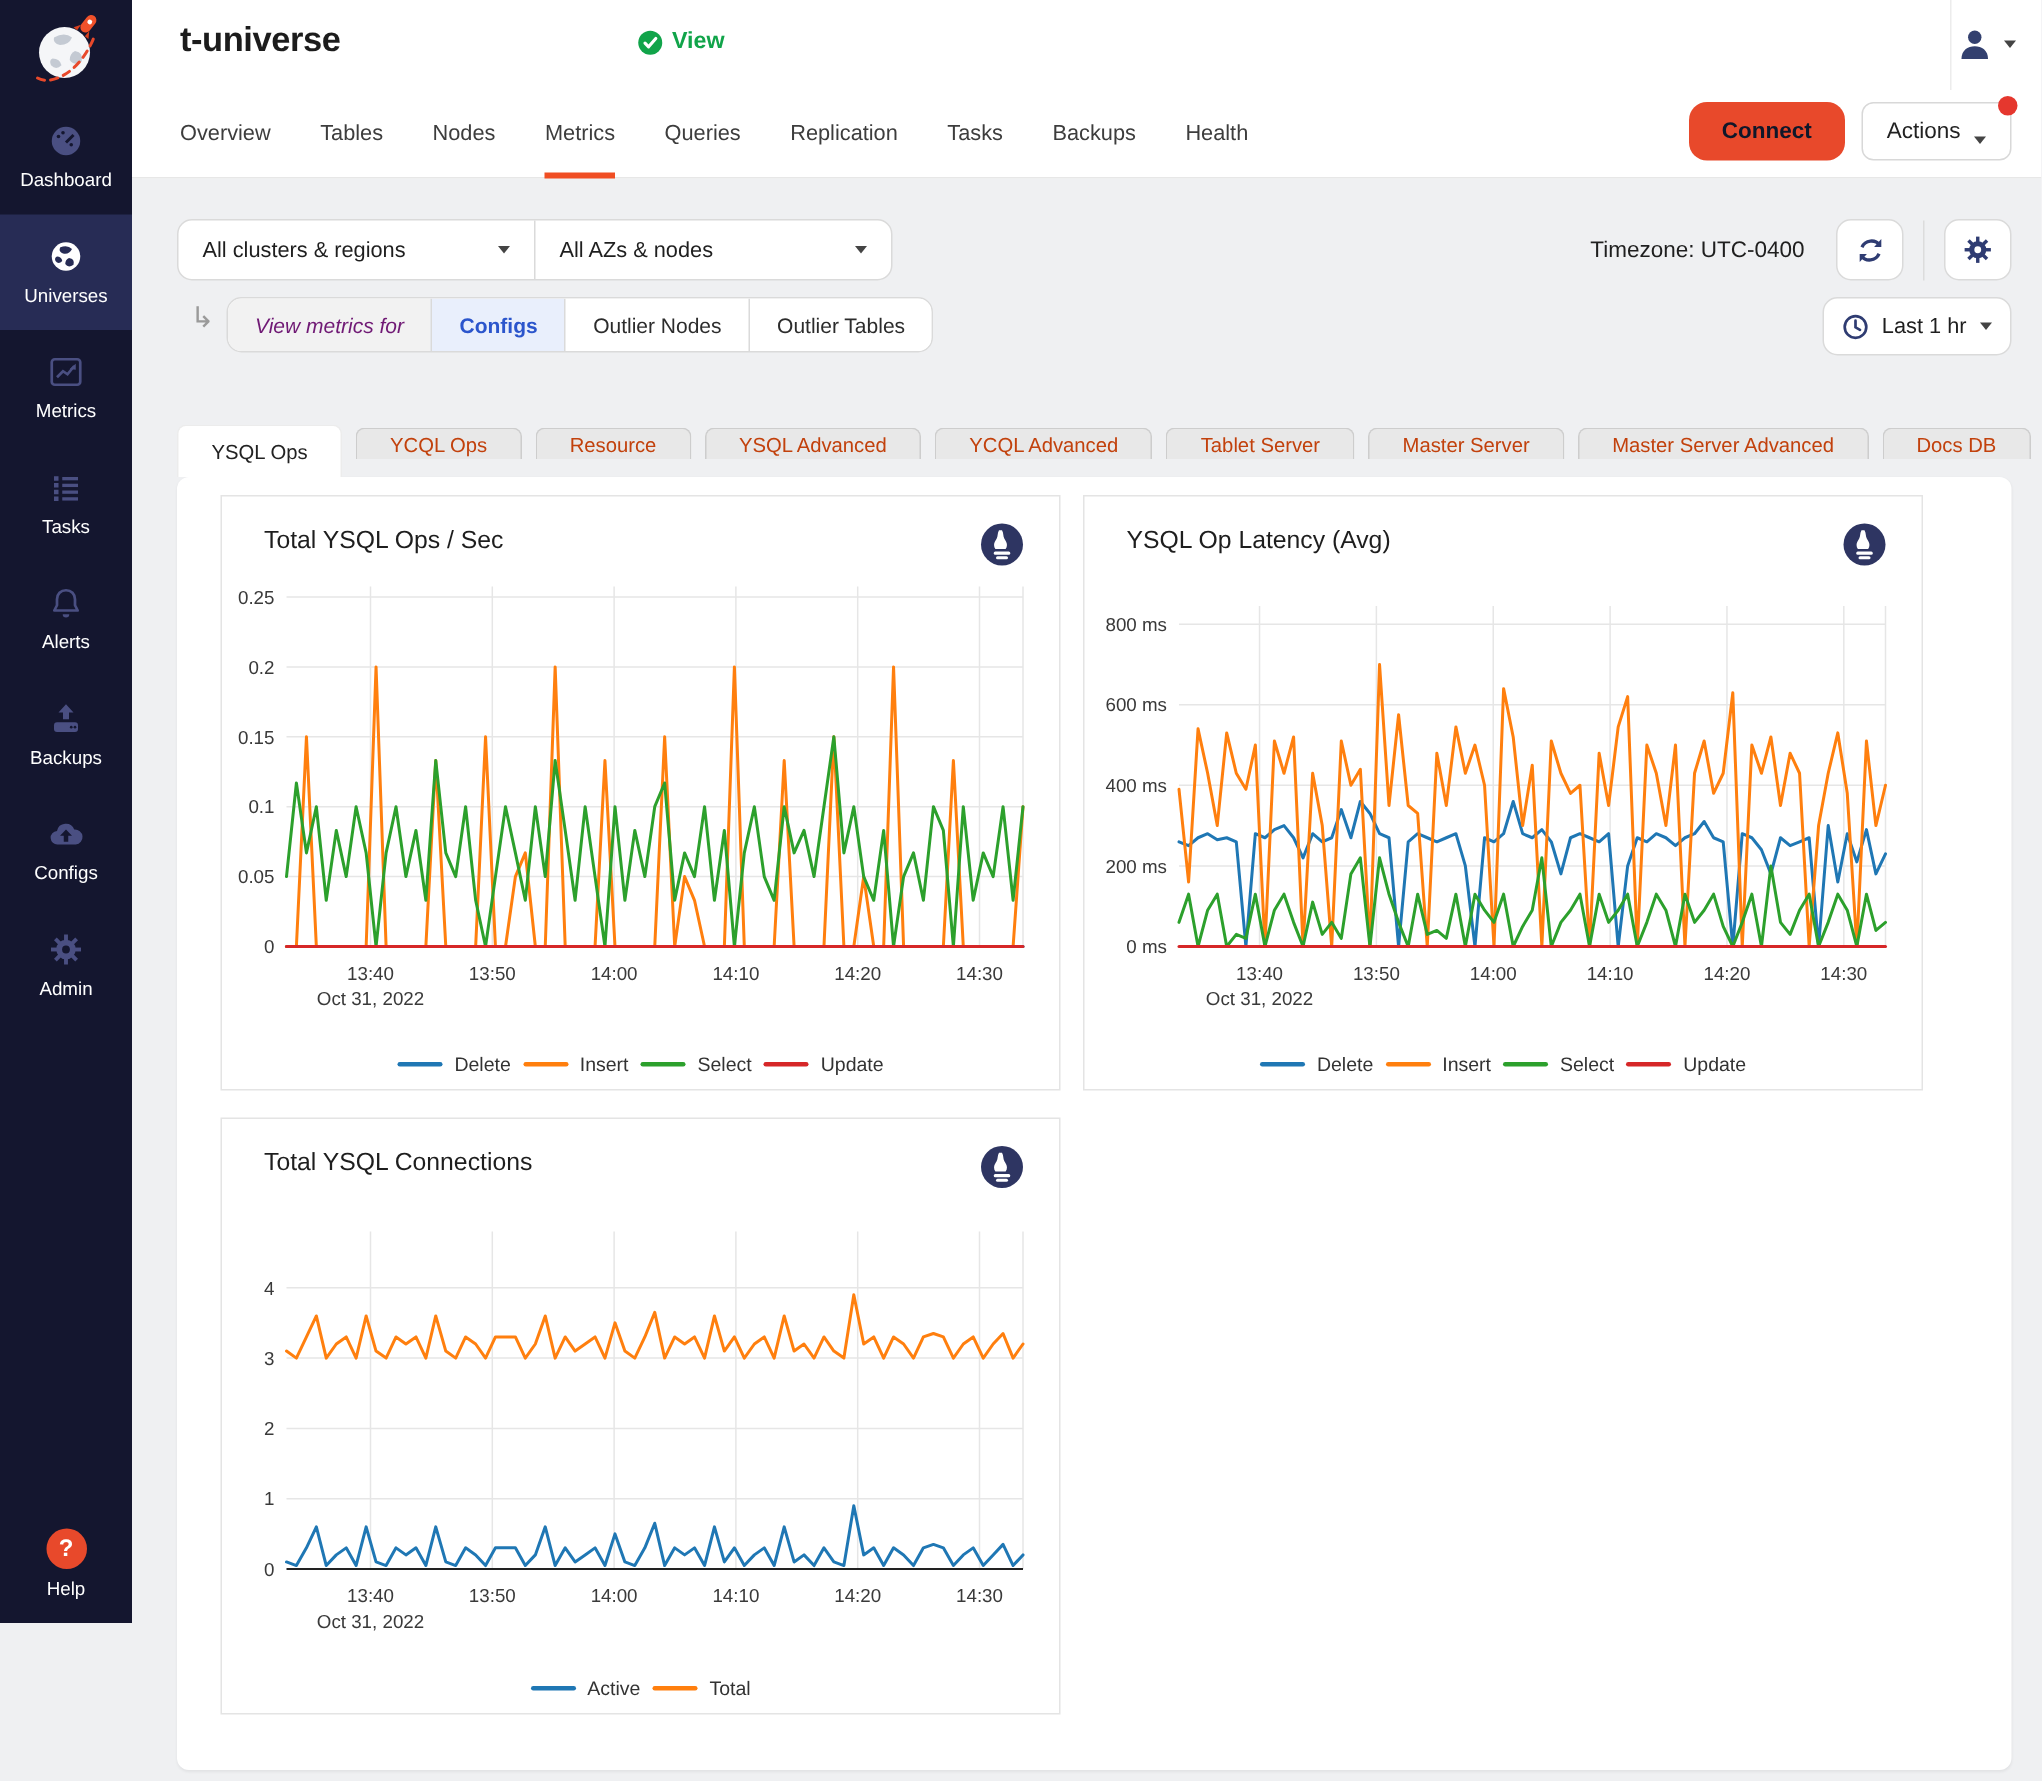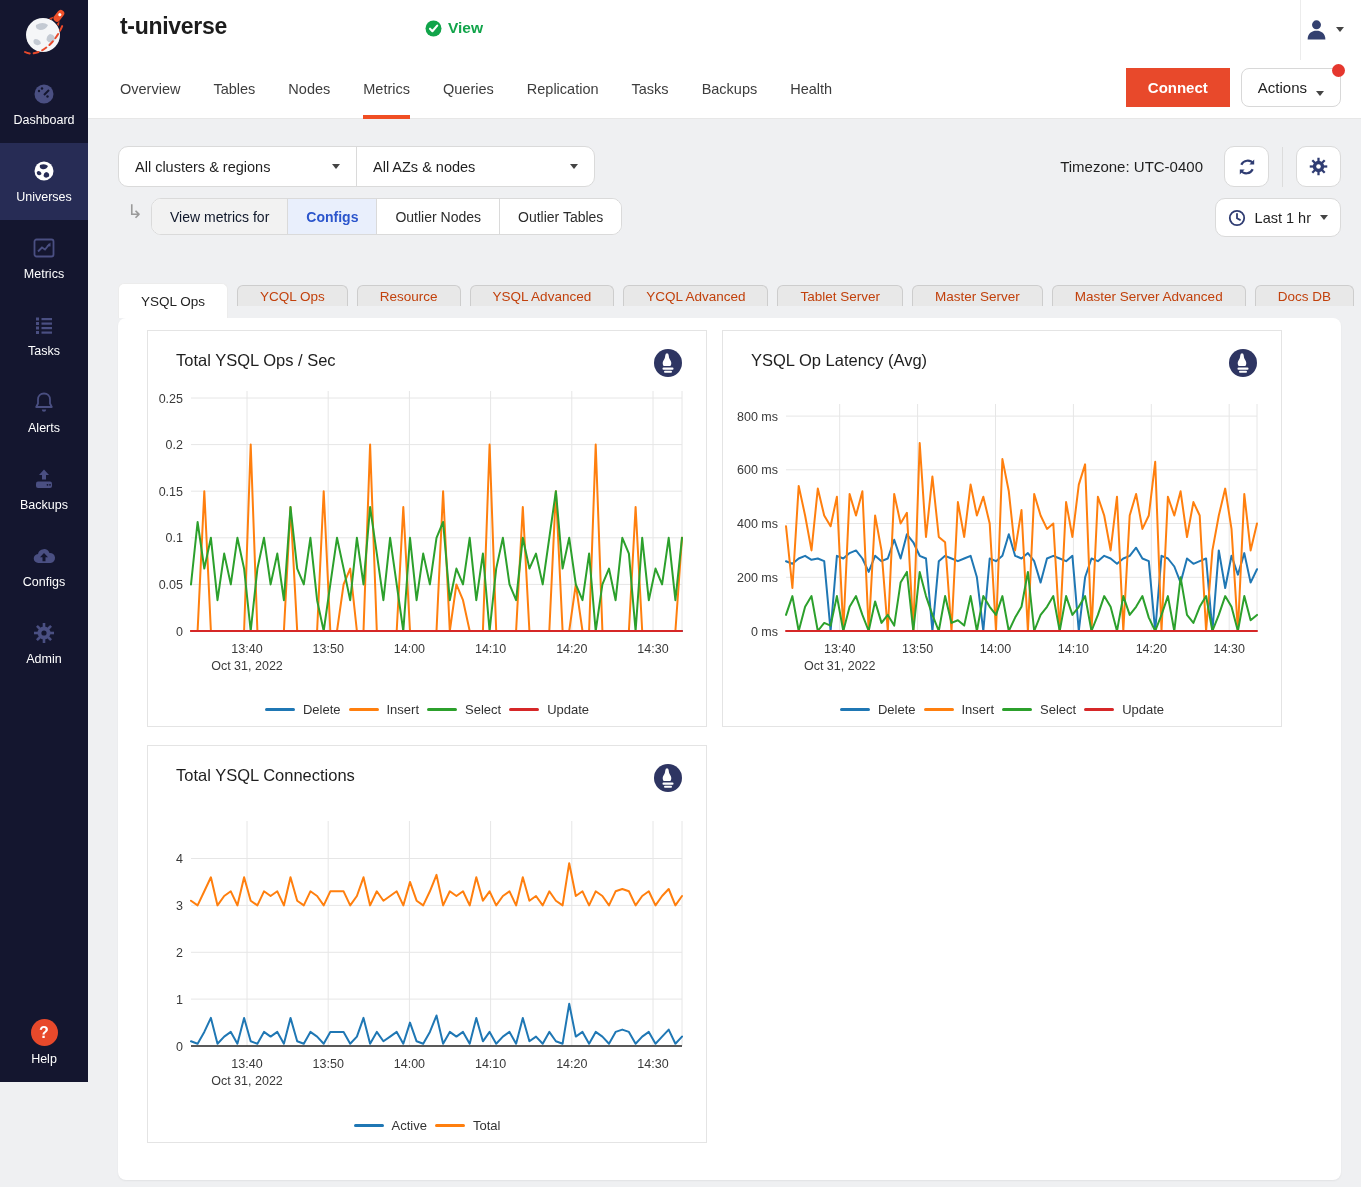--- a/index.html
+++ b/index.html
@@ -21,41 +21,41 @@
   
   .header { position:absolute; left:88px; top:0; width:1273px; height:119px; background:#fff; border-bottom:1px solid #e7e7e7; }
   .uni-title { position:absolute; left:32px; top:13px; font-size:23px; font-weight:bold; color:#1c1c1c; letter-spacing:-0.3px; }
   .ready-badge { position:absolute; left:337px; top:19px; display:flex; align-items:center; gap:6px; font-size:15.5px; font-weight:bold; color:#11a44a; }
   .hdr-divider { position:absolute; right:60px; top:0; width:1px; height:60px; background:#ececec; }
   .user-menu { position:absolute; right:17px; top:17px; display:flex; align-items:center; gap:7px; cursor:pointer; }
   .nav-row { position:absolute; left:32px; top:60px; height:59px; display:flex; gap:33px; }
   .nav-tab { display:flex; align-items:center; height:59px; font-size:14.5px; color:#3d3d3d; border-bottom:4px solid transparent; padding-top:3px; cursor:pointer; }
   .nav-tab.active { border-bottom-color:#f04e23; }
   .hdr-buttons { position:absolute; right:20px; top:68px; display:flex; gap:11px; }
-  .btn-connect { background:#e8492b; color:#ffffff; font-weight:bold; font-size:15px; padding:10px 22px; border:none; border-radius:0; cursor:pointer; font-family:inherit; }
+  .btn-connect { background:#e8492b; color:#0f172a; font-weight:bold; font-size:15px; padding:10px 22px; border:none; border-radius:12px; cursor:pointer; font-family:inherit; }
   .btn-actions { position:relative; background:#fff; border:1px solid #d8d8d8; border-radius:8px; padding:10px 16px; font-size:15px; color:#222; display:flex; align-items:flex-end; gap:9px; cursor:pointer; font-family:inherit; }
   .notif-dot { position:absolute; right:-5px; top:-5px; width:13px; height:13px; border-radius:50%; background:#e5372e; }
   .caret { width:0; height:0; border-left:4.5px solid transparent; border-right:4.5px solid transparent; border-top:5.5px solid #444; display:inline-block; }
 
   
   .filter-pills { position:absolute; left:118px; top:146px; width:477px; height:41px; background:#fff; border:1px solid #dadada; border-radius:10px; display:flex; align-items:stretch; }
   .pill-seg { flex:1; display:flex; align-items:center; padding:0 16px; font-size:14.5px; color:#1f1f1f; cursor:pointer; }
   .pill-seg .caret { margin-left:auto; }
   .pill-sep { width:1px; background:#dadada; }
   .right-controls1 { position:absolute; top:146px; right:20px; height:41px; display:flex; align-items:center; gap:13px; }
   .tz-text { font-size:15px; color:#1f1f1f; margin-right:8px; }
   .auto-pill { height:41px; background:#fff; border:1px solid #dadada; border-radius:10px; display:flex; align-items:center; gap:9px; padding:0 13px; cursor:pointer; }
   .auto-pill .al { font-size:15px; color:#1f1f1f; }
   .off-chip { background:#e9e9eb; border-radius:6px; padding:4px 10px; font-size:14px; color:#333; }
   .sq-btn { width:45px; height:41px; background:#fff; border:1px solid #dadada; border-radius:10px; display:flex; align-items:center; justify-content:center; cursor:pointer; }
   .vdiv2 { width:1px; height:40px; background:#dcdcdc; }
   .branch-arrow { position:absolute; left:127px; top:200px; font-size:19px; color:#9a9a9a; }
   .segmented { position:absolute; left:151px; top:198px; height:37px; display:flex; background:#fff; border:1px solid #dadada; border-radius:10px; overflow:hidden; }
   .seg { display:flex; align-items:center; padding:0 18px; font-size:14px; color:#2c2c2c; border-left:1px solid #dadada; cursor:pointer; background:#fff; }
-  .seg:first-child { border-left:none; background:#f2f2f2; color:#0f172a; cursor:default; }
+  .seg:first-child { border-left:none; background:#f2f2f2; color:#701a75; cursor:default;font-style:italic; }
   .seg.sel { background:#e9effc; color:#2b55cc; font-weight:bold; }
   .last1hr { position:absolute; top:198px; right:20px; height:39px; background:#fff; border:1px solid #dadada; border-radius:10px; display:flex; align-items:center; gap:9px; padding:0 12px; font-size:14.5px; color:#1f1f1f; cursor:pointer; }
 
   
   .metric-tabs { position:absolute; left:118px; top:283px; display:flex; }
   .mtab { height:21px; margin-top:2px; margin-right:9px; padding:0 22px; display:flex; align-items:center; font-size:13.5px; color:#c2410c; background:#e8e8e8; border:1px solid #cdcdcd; border-bottom:none; border-radius:6px 6px 0 0; cursor:pointer; white-space:nowrap; }
   .mtab.active { height:35px; margin-top:0; background:#fff; border-color:#ececec; color:#222; position:relative; z-index:3; }
   .card { position:absolute; left:118px; top:318px; width:1223px; height:862px; background:#fff; border-radius:8px; box-shadow:0 1px 2px rgba(0,0,0,0.06); z-index:1; }
   .chart-panel { position:absolute; width:560px; height:397px; background:#fff; border:1px solid #e4e4e4; }
   .chart-title { position:absolute; left:28px; top:20px; font-size:16.5px; color:#1e1e1e; }

